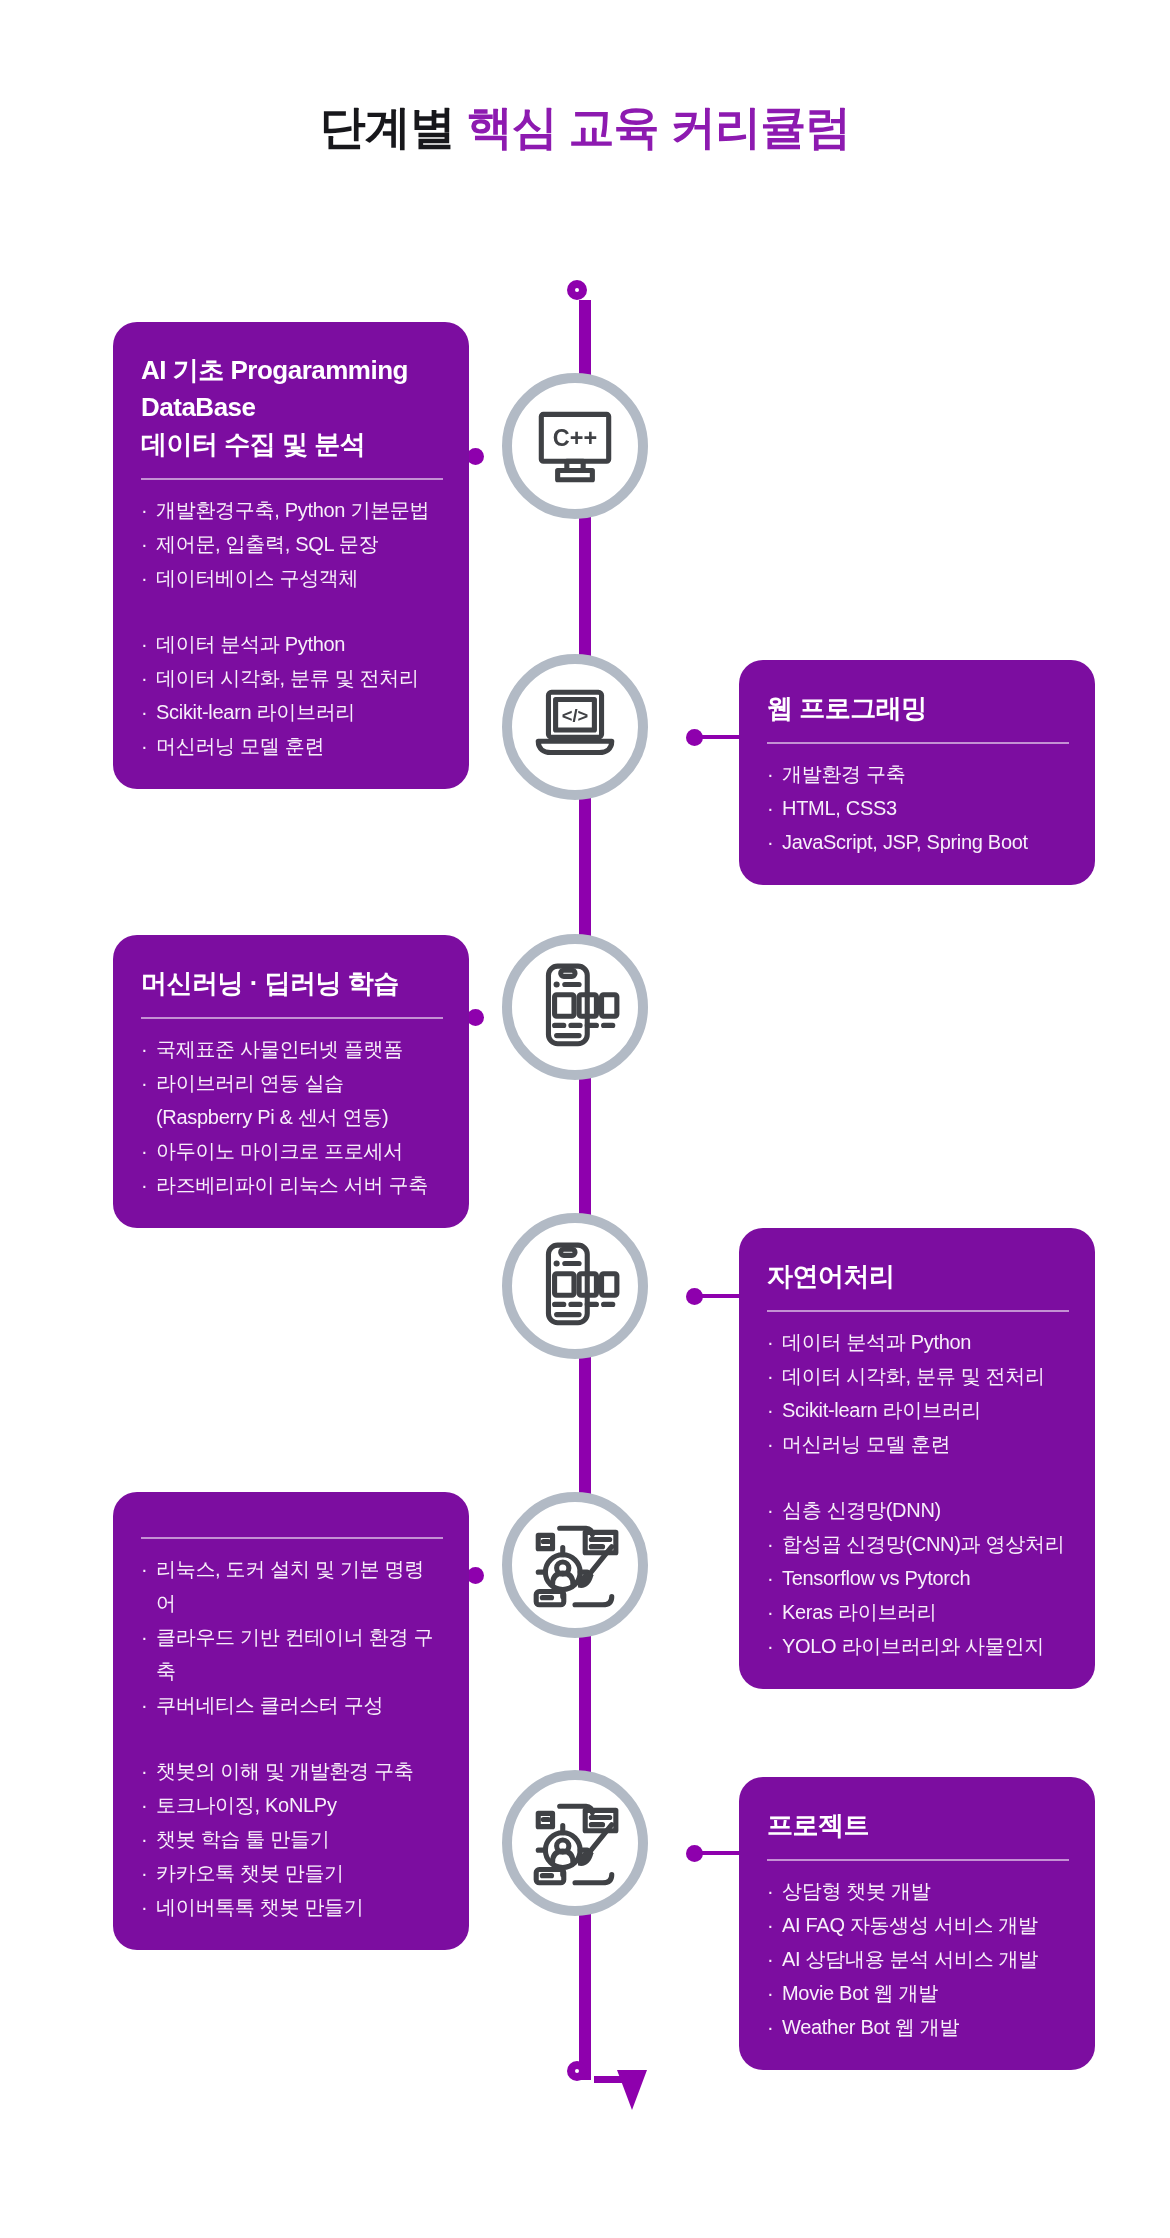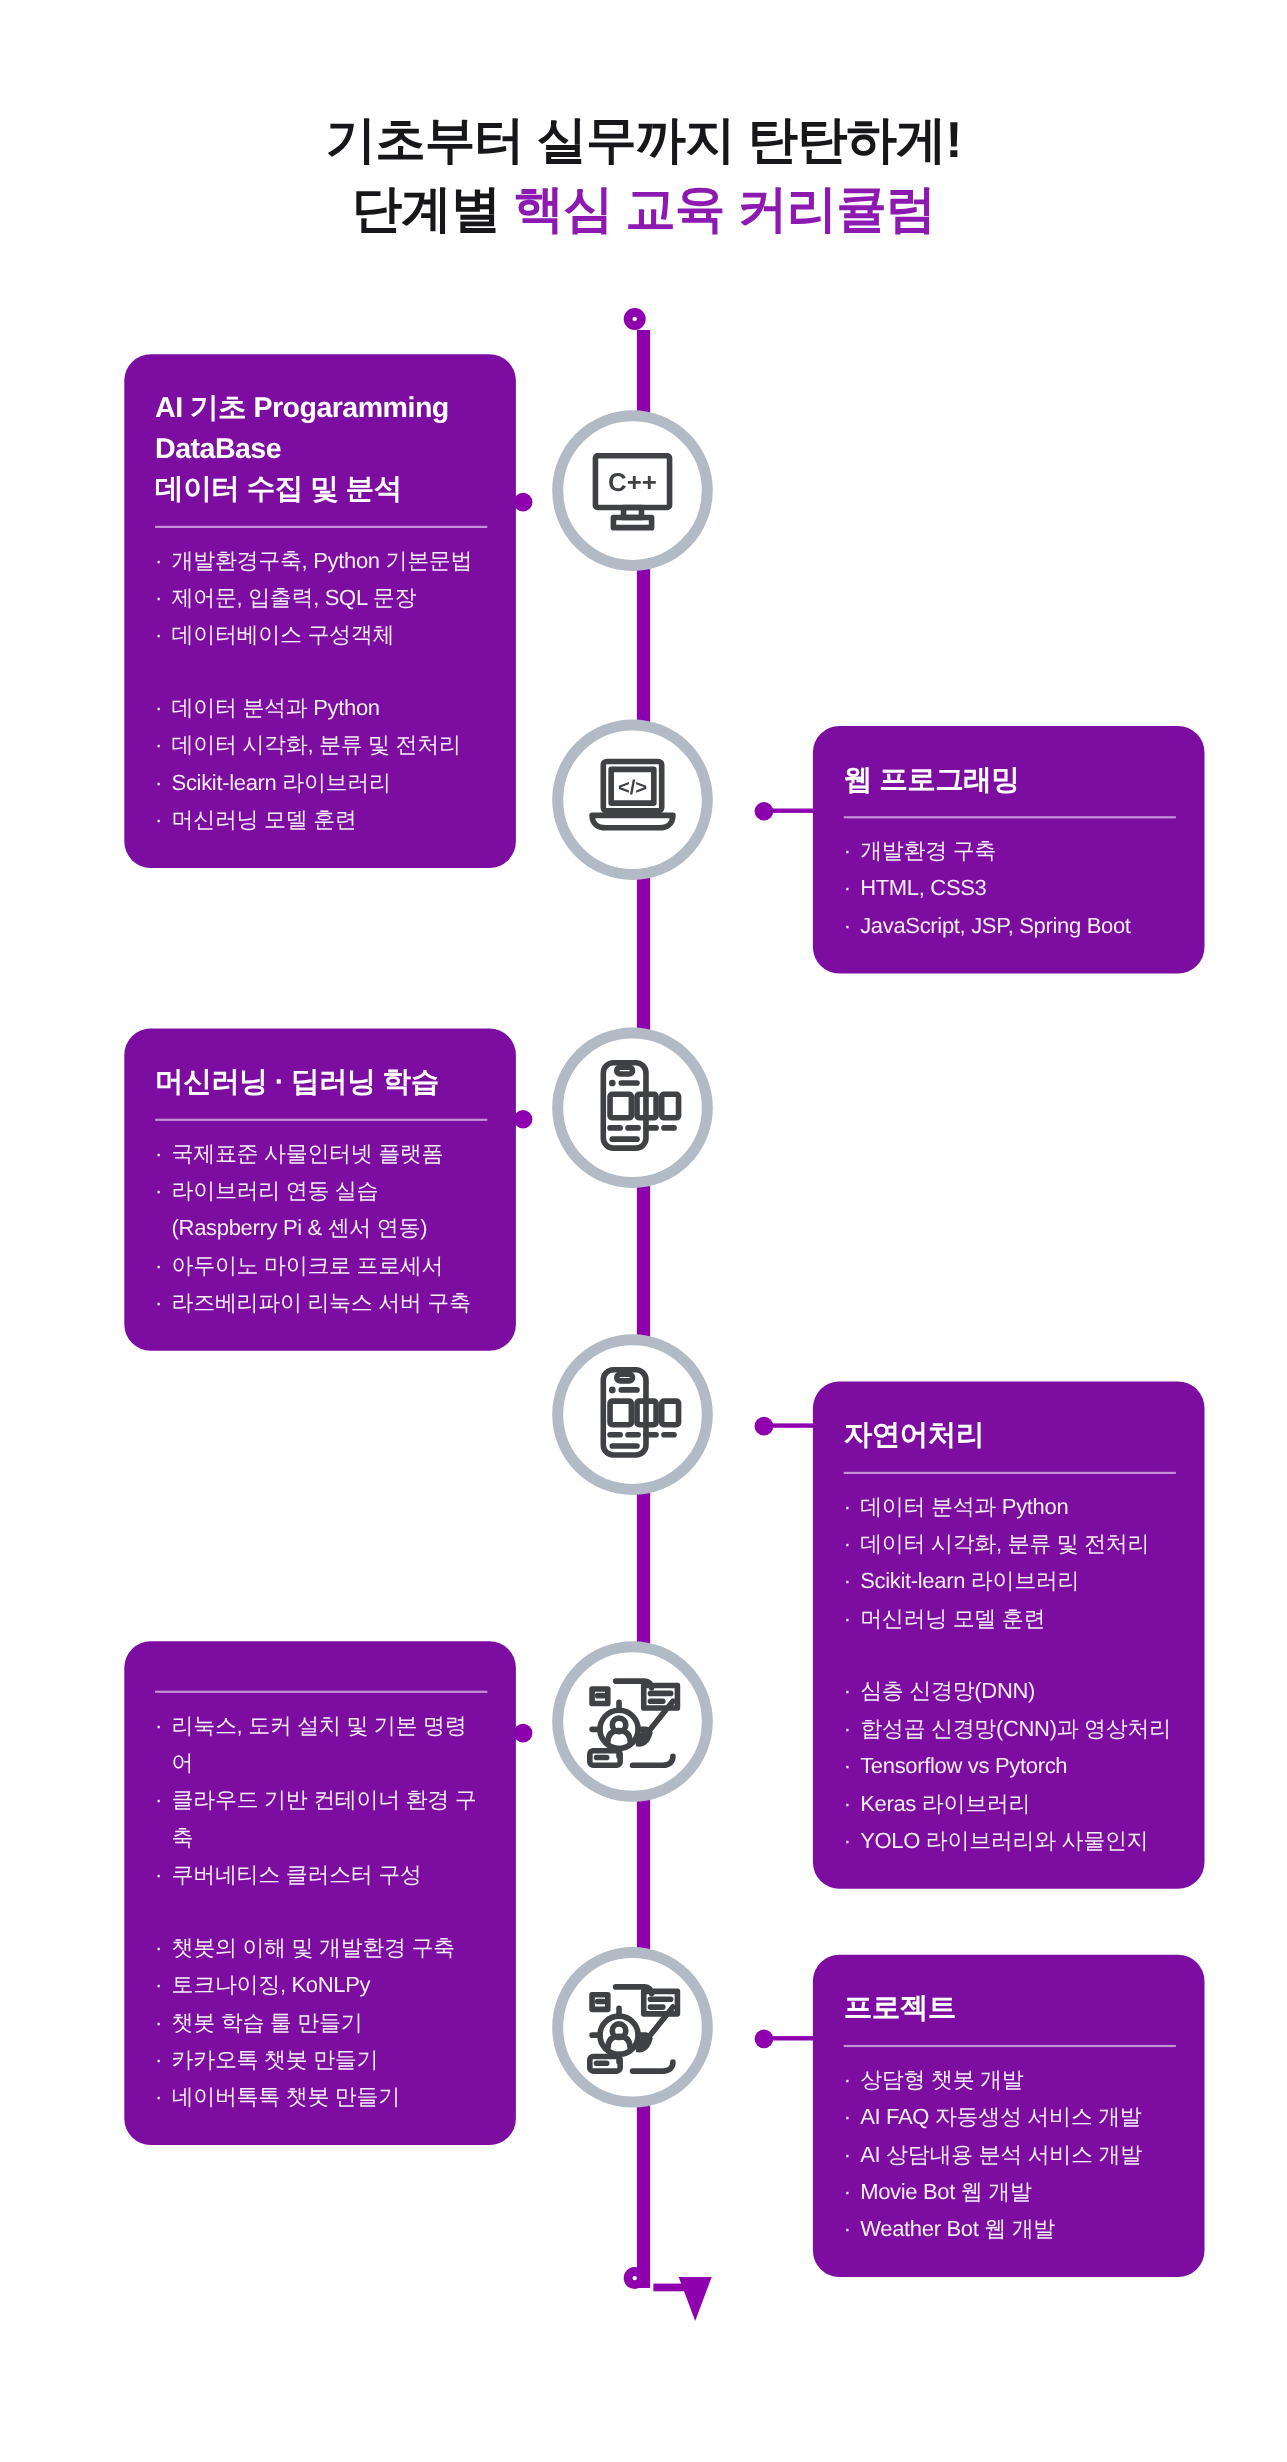--- a/index.html
+++ b/index.html
@@ -63,21 +63,20 @@
   .item{display:flex;}
   .bullet{width:15px;flex:none;}
   .itxt{flex:1;}
 </style>
 </head>
 <body>
 
 <div class="canvas">
 
   <div class="main-title">
-    <div>기초부터 실무까지 탄탄하게!</div>
     <div>
       <span class="t-black">단계별</span><span class="t-accent">핵심 교육 커리큘럼</span>
     </div>
   </div>
 
   <div class="tl-line"></div>
   <div class="ring top"></div>
   <div class="ring bottom"></div>
   <div class="arrow-line"></div>
   <div class="arrow-head"></div>
@@ -268,21 +267,21 @@
           <span class="bullet">·</span>
           <span class="itxt">아두이노 마이크로 프로세서</span>
         </li>
         <li class="item">
           <span class="bullet">·</span>
           <span class="itxt">라즈베리파이 리눅스 서버 구축</span>
         </li>
       </ul>
   </div>
 
-  <div class="box right" style="top:1256px;min-height:460px">
+  <div class="box right" style="top:1228px;min-height:460px">
     <div class="box-title">
       <div>자연어처리</div>
     </div>
     <div class="divider"></div>
     <ul class="items">
 
     <li class="item">
           <span class="bullet">·</span>
           <span class="itxt">데이터 분석과 Python</span>
         </li>

